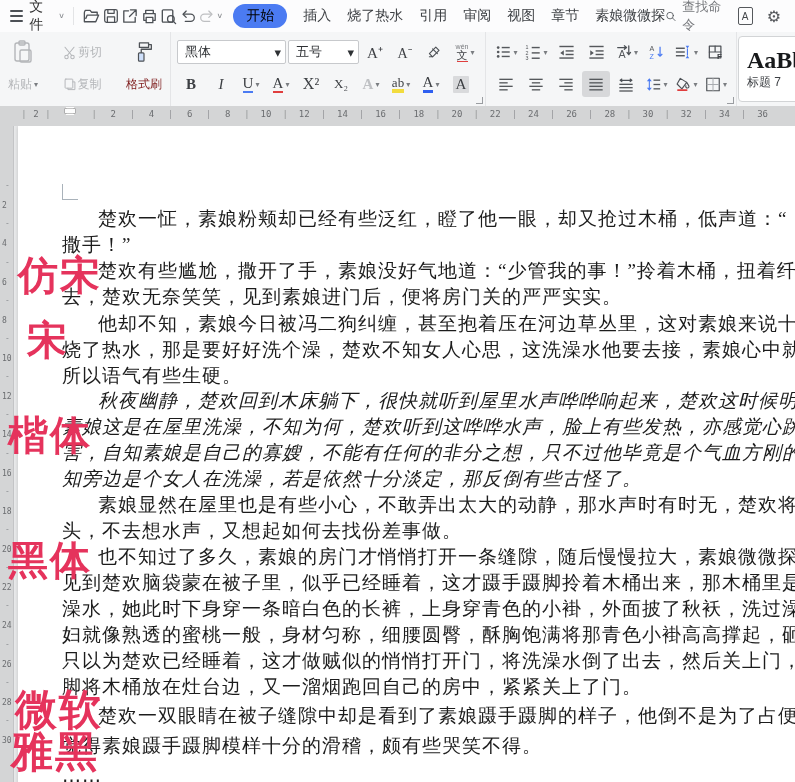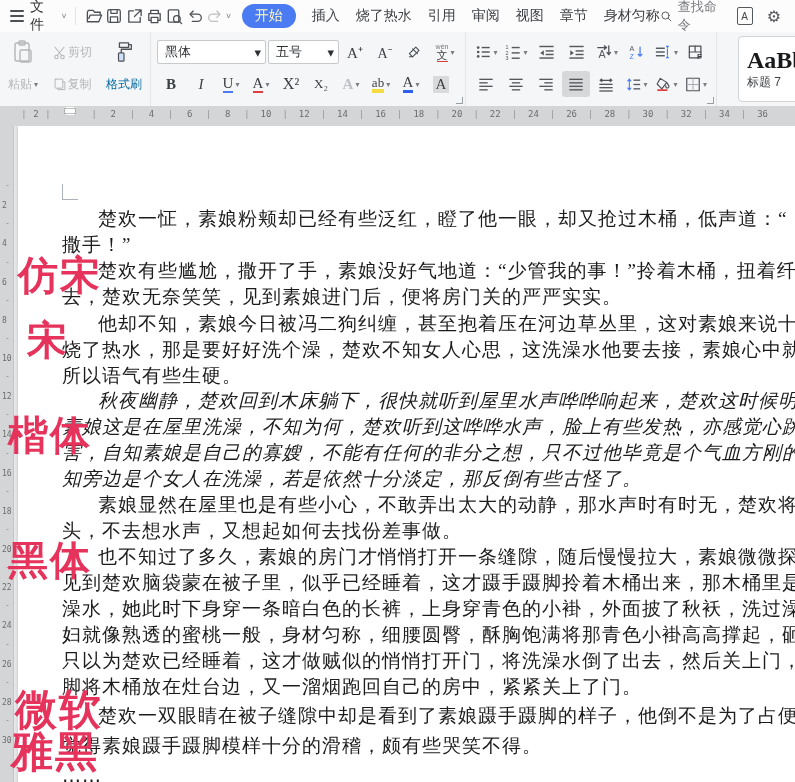--- a/index.html
+++ b/index.html
@@ -12,40 +12,40 @@
   .mb-left{display:flex;align-items:center;gap:6px;padding-left:10px;}
   .hamb{display:inline-block;width:16px;}
   .hamb i{display:block;height:2px;background:#4d5156;margin:3px 0;border-radius:1px;}
   .caret{font-size:9px;color:#8a8d91;transform:scaleY(.8);}
   .vsep{width:1px;height:18px;background:#e3e4e6;margin:0 8px;}
   .qicon{width:22px;height:22px;display:inline-flex;align-items:center;justify-content:center;color:#4d5156;}
   .qicon svg{display:block;}
   .dim{opacity:.35;}
   .tabs{display:flex;align-items:center;gap:16px;margin-left:10px;font-size:14px;color:#3b3e42;}
   .tab{cursor:default;white-space:nowrap;}
-  .tab.active{background:#4b7bf2;color:#fef9c3;border-radius:14px;padding:3px 13px;}
+  .tab.active{background:#4b7bf2;color:#000000;border-radius:14px;padding:3px 13px;}
   .mb-right{margin-left:auto;display:flex;align-items:center;gap:14px;padding-right:14px;color:#6f7control3;}
   .searchbox{display:flex;align-items:center;gap:5px;color:#77797d;font-size:13px;}
   .abox{width:16px;height:16px;border:1px solid #55585c;border-radius:2px;font-size:10px;
         display:flex;align-items:center;justify-content:center;color:#44474b;}
   .gear{font-size:16px;color:#55585c;}
   
   .ribbon{position:absolute;left:0;top:32px;width:795px;height:74px;background:#f5f6f7;
           border-bottom:1px solid #dddfe1;display:flex;}
   .rgroup{position:relative;padding:4px 6px 2px 6px;border-right:1px solid #e4e5e7;}
   .launch{position:absolute;right:2px;bottom:2px;width:6px;height:6px;
           border-right:1px solid #9a9da1;border-bottom:1px solid #9a9da1;}
   .rrow{display:flex;align-items:center;height:32px;gap:2px;}
   .rbtn{display:inline-flex;align-items:center;justify-content:center;height:26px;min-width:24px;
         padding:0 2px;border-radius:3px;color:#3c3f43;font-size:13px;gap:1px;}
   .rbtn.sel{background:#d7d8da;}
   .rbtn .dd{font-size:8px;color:#7a7d81;margin-left:1px;}
-  .glabel{font-size:12px;color:#0369a1;}
+  .glabel{font-size:12px;color:#7f1d1d;}
   .gray{color:#b4b6b9;}
-  .clip{display:grid;grid-template-columns:auto auto auto;grid-auto-rows:32px;column-gap:10px;align-items:center;}
+  .clip{display:grid;grid-template-columns:auto auto auto;grid-auto-rows:32px;column-gap:20px;align-items:center;}
   .bigicon{display:flex;justify-content:center;}
   .combo{background:#fff;border:1px solid #c7c9cc;border-radius:2px;height:22px;display:flex;
          align-items:center;font-size:13px;color:#2e3134;padding:0 4px 0 7px;}
   .combo .dd{margin-left:auto;padding-left:6px;}
   .combo.fname{width:96px;}
   .combo.fsize{width:58px;}
   .ltr{font-family:"Liberation Serif",serif;font-size:15px;}
   .bU{border-bottom:2px solid #4b7bf2;line-height:1;}
   .bR{border-bottom:2px solid #e03e3e;line-height:1;}
   .bB{border-bottom:3px solid #2f5ff0;line-height:1;}
@@ -160,21 +160,21 @@
   </span>
   <span class="caret">∨</span>
   <div class="tabs">
     <span class="tab active">开始</span>
     <span class="tab">插入</span>
     <span class="tab">烧了热水</span>
     <span class="tab">引用</span>
     <span class="tab">审阅</span>
     <span class="tab">视图</span>
     <span class="tab">章节</span>
-    <span class="tab">身材匀称</span>
+    <span class="tab">素娘微微探</span>
   </div>
   <div class="mb-right">
     <span class="searchbox">
       <svg width="15" height="15" viewBox="0 0 20 20">
           <circle class="st" cx="8.5" cy="8.5" r="5.5"></circle>
           <path class="st" d="M12.8 12.8l4 4"></path>
         </svg>
       <span>查找命令</span>
     </span>
     <span class="abox">A</span>

